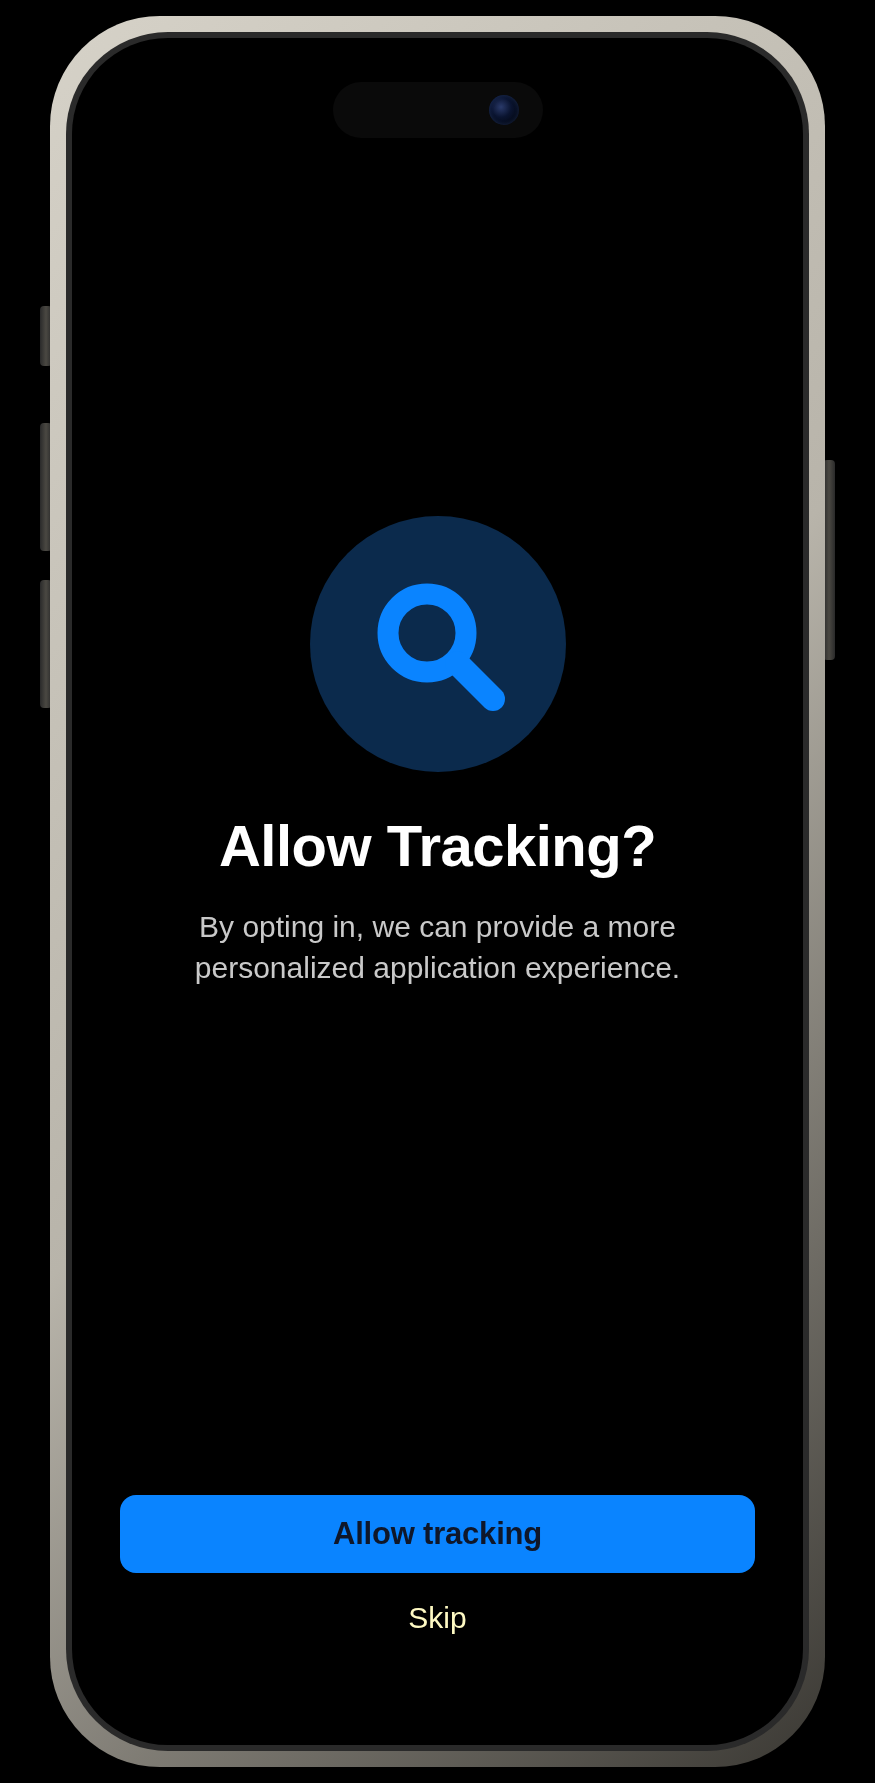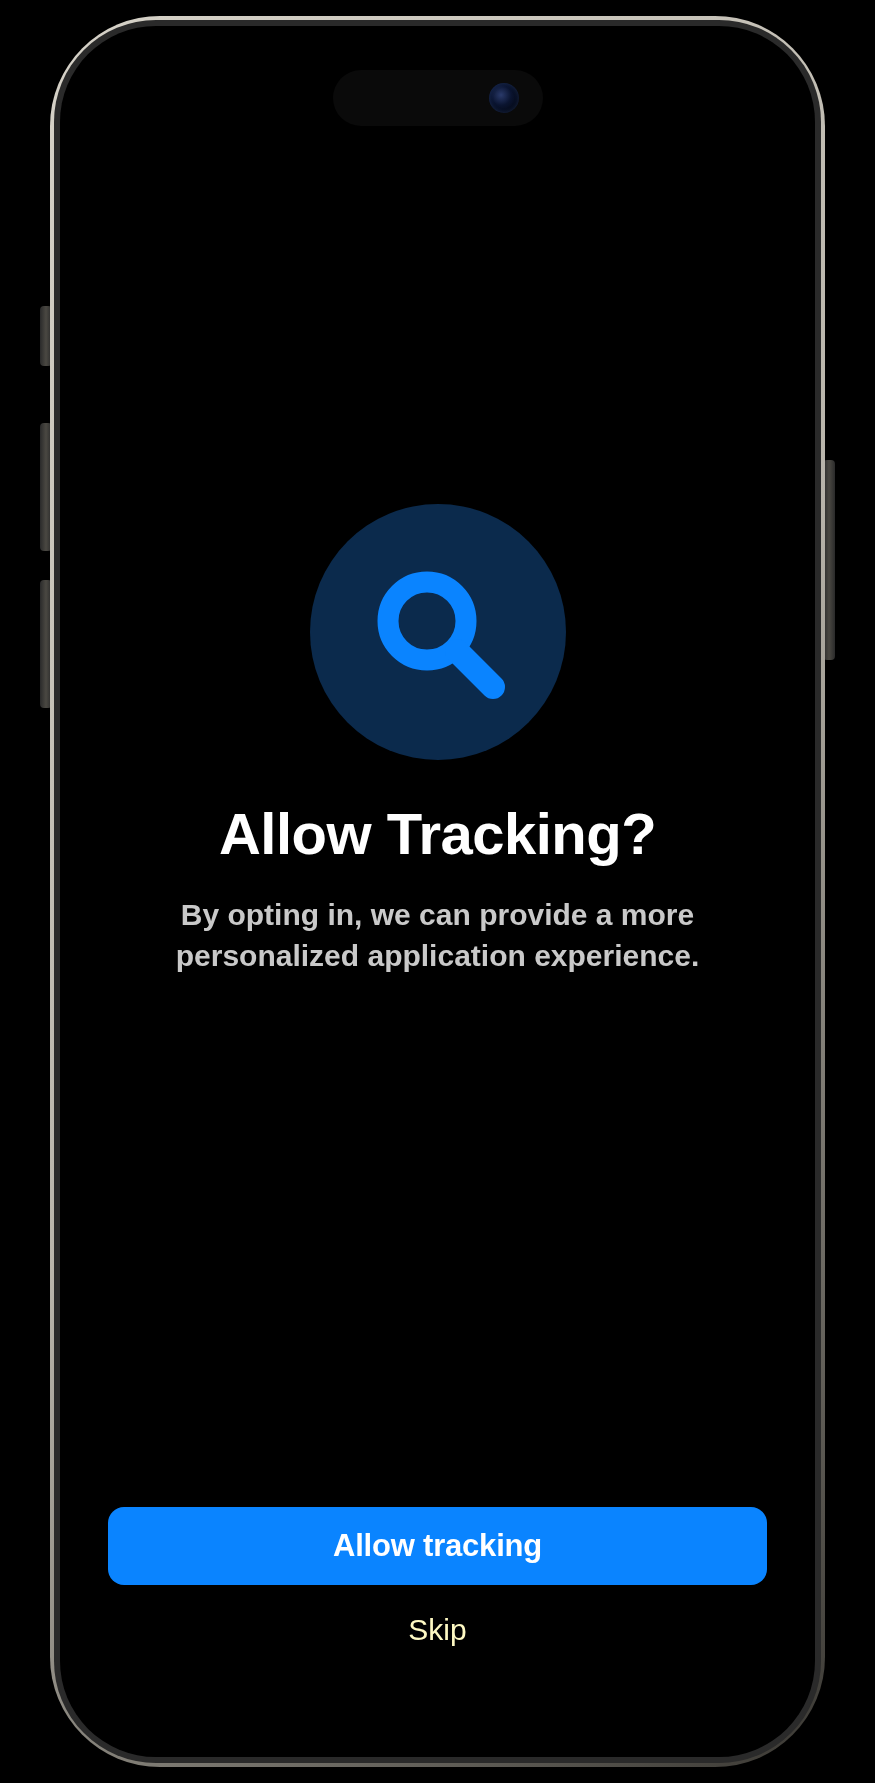--- a/index.html
+++ b/index.html
@@ -19,21 +19,21 @@
 
     
     .phone-frame {
       position: absolute;
       top: 16px;
       left: 50px;
       right: 50px;
       bottom: 16px;
       border-radius: 110px;
       background: linear-gradient(135deg, #d6d2c8 0%, #b8b4aa 50%, #3a3833 100%);
-      padding: 4px;
+      padding: 16px;
     }
 
     .phone-inner-bezel {
       width: 100%;
       height: 100%;
       border-radius: 102px;
       background: #2a2a2a;
       padding: 6px;
     }
 
@@ -115,21 +115,21 @@
       font-size: 58px;
       font-weight: 700;
       letter-spacing: -0.5px;
       text-align: center;
     }
 
     .subtitle {
       margin-top: 28px;
       color: #c9c9c9;
       font-size: 30px;
-      font-weight: 700;
+      font-weight: 400;
       line-height: 1.35;
       text-align: center;
       max-width: 540px;
     }
 
     .button-group {
       position: absolute;
       bottom: 102px;
       left: 48px;
       right: 48px;
@@ -137,21 +137,21 @@
       flex-direction: column;
       align-items: center;
     }
 
     .primary-button {
       width: 100%;
       height: 78px;
       background: #0a84ff;
       border: none;
       border-radius: 16px;
-      color: #ffffff;
+      color: #0f172a;
       font-size: 31px;
       font-weight: 600;
       font-family: inherit;
       cursor: pointer;
       letter-spacing: -0.2px;
     }
 
     .secondary-button {
       margin-top: 20px;
       background: transparent;

